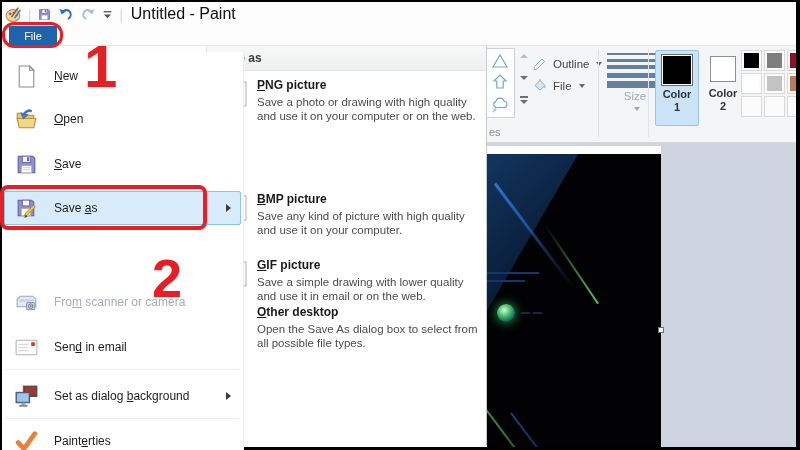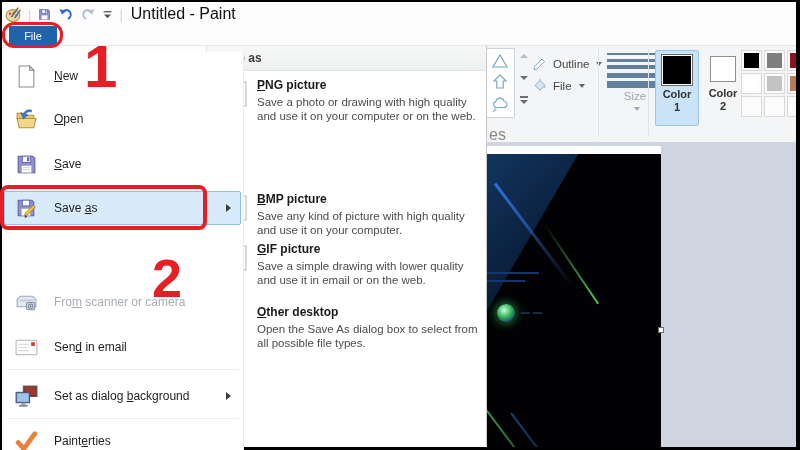--- a/index.html
+++ b/index.html
@@ -51,21 +51,21 @@
   .shape-cell{position:absolute;left:4px;width:18px;height:18px;}
   .galcol{position:absolute;left:31px;top:4px;width:12px;}
   .g-up{width:0;height:0;border-left:4px solid transparent;border-right:4px solid transparent;border-bottom:4px solid #bcbcbc;margin:4px auto 0;}
   .g-dn{width:0;height:0;border-left:4px solid transparent;border-right:4px solid transparent;border-top:4px solid #6e6e6e;margin:18px auto 0;}
   .g-more{margin:16px auto 0;width:8px;}
   .g-more .bar{height:1.5px;background:#6e6e6e;margin-bottom:2px;}
   .g-more .tri{width:0;height:0;border-left:4px solid transparent;border-right:4px solid transparent;border-top:4px solid #6e6e6e;}
   .rbtn{position:absolute;display:flex;align-items:center;gap:5px;font-size:11.5px;color:#444;}
   .chev{display:inline-block;width:0;height:0;border-left:3px solid transparent;border-right:3px solid transparent;border-top:4px solid #666;margin-left:2px;}
   .vsep{position:absolute;top:3px;height:88px;width:1px;background:#e0e2e5;}
-  .grp-label{position:absolute;font-size:16px;color:#8a8a8a;}
+  .grp-label{position:absolute;font-size:11px;color:#8a8a8a;}
   .size-lines{position:absolute;left:120px;top:7px;width:56px;}
   .size-lines div{background:#63809e;margin-bottom:3.5px;}
   .size-label{position:absolute;left:120px;top:44px;width:56px;text-align:center;font-size:11.5px;color:#9aa7b4;}
   .size-chev{position:absolute;left:145px;top:61px;border-top-color:#9aa7b4;}
   .colbtn{position:absolute;top:4px;border-radius:2px;text-align:center;box-sizing:border-box;}
   .colbtn .cl{font-size:11px;color:#333;line-height:13px;font-weight:bold;}
   .sw1{width:30px;height:30px;margin:4px auto 3px;border:1px solid #fff;outline:1px solid #6a6a6a;box-sizing:border-box;}
   .sw2{width:26px;height:26px;margin:6px auto 5px;border:1px solid #8f8f8f;box-sizing:border-box;}
   .palette{position:absolute;left:254px;top:4px;display:grid;grid-template-columns:repeat(3,21px);grid-auto-rows:21px;gap:2px;}
   .pcell{border:1px solid #d9d9d9;background:#fbfbfb;box-sizing:border-box;padding:2px;}
@@ -383,21 +383,21 @@
             <rect x="3" y="5" width="24" height="20" fill="#e9e1c9"></rect>
             <path d="M4 24 L13 7 l5 6 -5 11z" fill="#c84028"></path>
             <path d="M15 25 l7-13 5 7 -4 6z" fill="#e8b028"></path>
             <path d="M3 25 l6-7 5 7z" fill="#50982c"></path>
           </svg>
         </span>
       <span class="stitle"><span class="u">B</span><span>MP picture</span></span>
       <span class="sdesc">Save any kind of picture with high quality and use it on your computer.</span>
     </div>
 
-    <div class="sitem" style="top:194px">
+    <div class="sitem" style="top:210px">
       <span class="sicon">
           <svg viewBox="0 0 30 30">
             <rect x="1" y="3" width="28" height="24" fill="#fff" stroke="#b0b0b0"></rect>
             <rect x="3" y="5" width="24" height="20" fill="#f6f2e6"></rect>
             <rect x="16" y="8" width="9" height="8" fill="#b8aad6" stroke="#9080b8"></rect>
             <circle cx="12" cy="10" r="3.2" fill="#e88024"></circle>
             <path d="M5 24 L11 12 l6 12z" fill="#3fa032" stroke="#2a7020"></path>
           </svg>
         </span>
       <span class="stitle"><span class="u">G</span><span>IF picture</span></span>

